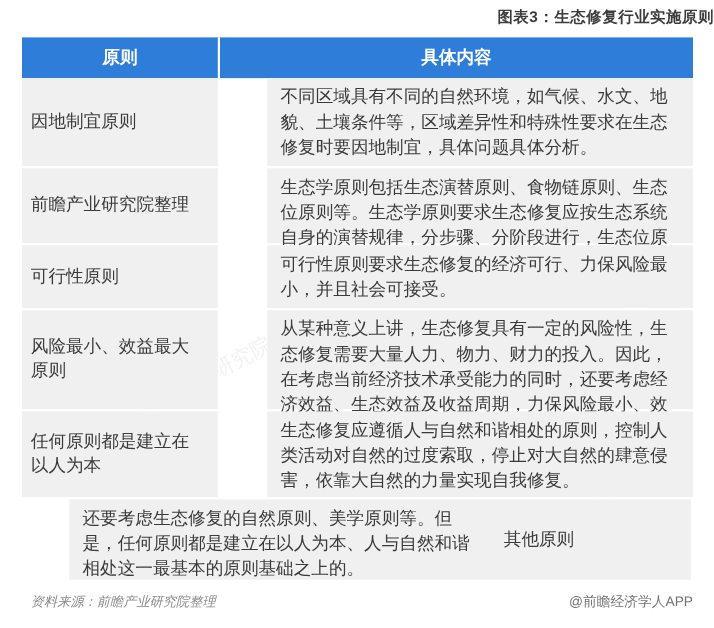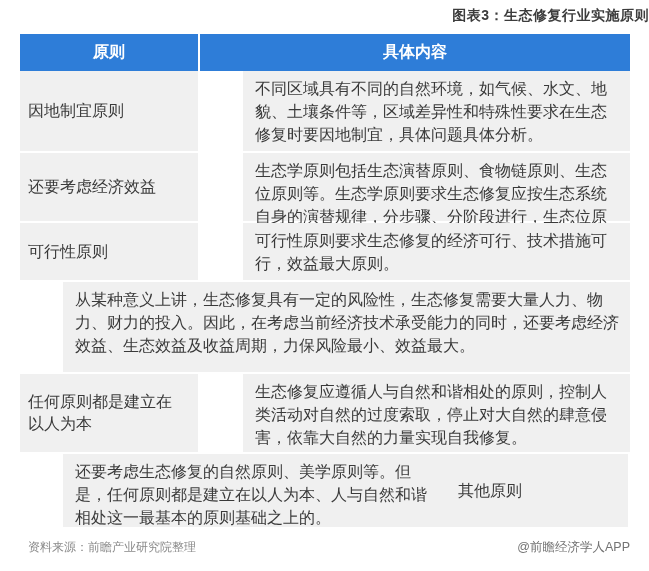--- a/index.html
+++ b/index.html
@@ -80,20 +80,21 @@
     width:610px;
     margin:10px 0 0 20px;
     display:flex;
     justify-content:space-between;
     align-items:center;
     position:relative;
     z-index:2;
   }
   .source{
     font-size:12px;
+    font-style:italic;
     color:#8A8A8A;
     padding-left:8px;
   }
   .credit{
     font-size:12.5px;
     color:#737373;
   }
   
   .wm{
     position:absolute;
@@ -144,34 +145,35 @@
   </div>
 
   <div class="trow r1">
     <div class="td principle">因地制宜原则</div>
     <div class="td content">
         <span>不同区域具有不同的自然环境，如气候、水文、地貌、土壤条件等，区域差异性和特殊性要求在生态修复时要因地制宜，具体问题具体分析。</span>
       </div>
   </div>
 
   <div class="trow r2">
-    <div class="td principle">还要考虑经济效益</div>
+    <div class="td principle">前瞻产业研究院整理</div>
     <div class="td content">
         <span>生态学原则包括生态演替原则、食物链原则、生态位原则等。生态学原则要求生态修复应按生态系统自身的演替规律，分步骤、分阶段进行，生态位原则等。</span>
       </div>
   </div>
 
   <div class="trow r3">
     <div class="td principle">可行性原则</div>
     <div class="td content">
-        <span>可行性原则要求生态修复的经济可行、技术措施可行，效益最大原则。</span>
+        <span>可行性原则要求生态修复的经济可行、力保风险最小，并且社会可接受。</span>
       </div>
   </div>
 
   <div class="trow r4">
+    <div class="td principle">风险最小、效益最大原则</div>
     <div class="td content">
         <span>从某种意义上讲，生态修复具有一定的风险性，生态修复需要大量人力、物力、财力的投入。因此，在考虑当前经济技术承受能力的同时，还要考虑经济效益、生态效益及收益周期，力保风险最小、效益最大。</span>
       </div>
   </div>
 
   <div class="trow r5">
     <div class="td principle">任何原则都是建立在以人为本</div>
     <div class="td content">
         <span>生态修复应遵循人与自然和谐相处的原则，控制人类活动对自然的过度索取，停止对大自然的肆意侵害，依靠大自然的力量实现自我修复。</span>
       </div>

